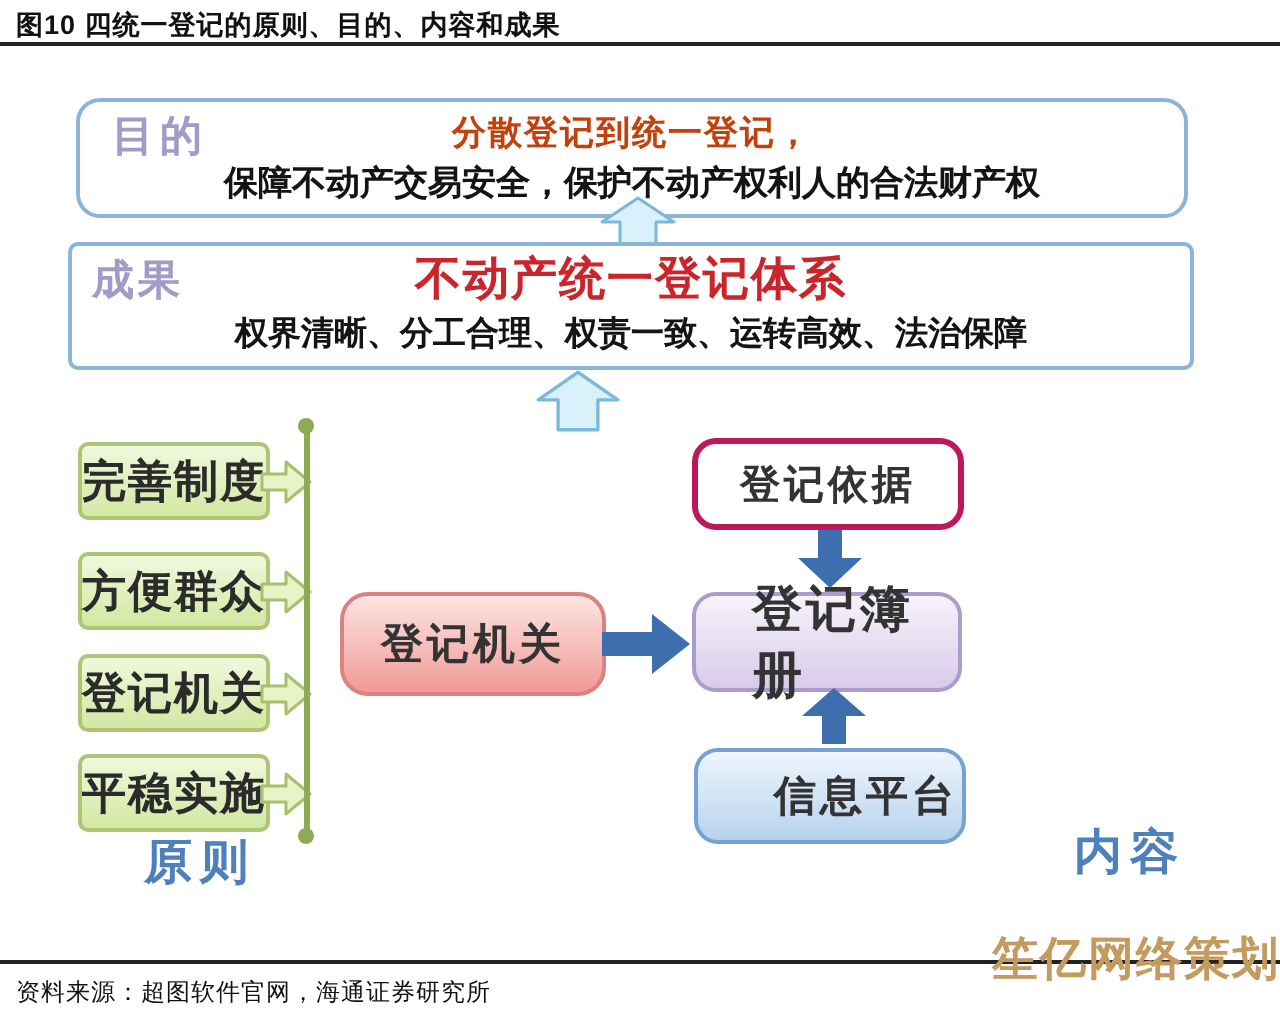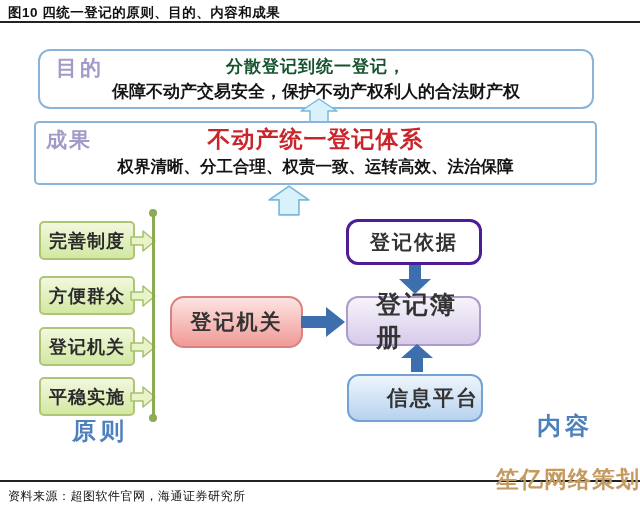--- a/index.html
+++ b/index.html
@@ -26,32 +26,32 @@
   .big-box {
     background: #fff;
     border: 2px solid #8ab4d8;
   }
   .purpose-box { left: 38px; top: 49px; width: 556px; height: 60px; border-radius: 12px; }
   .achieve-box { left: 34px; top: 121px; width: 563px; height: 64px; border-radius: 5px; }
 
   .tag-label {
     font-size: 21px; font-weight: bold; color: #a49ac8; letter-spacing: 3px; white-space: nowrap;
   }
-  .purpose-line1 { left: 0; top: 4px;  width: 100%; text-align: center; font-size: 17px; font-weight: bold; color: #14532d; letter-spacing: 1px; }
+  .purpose-line1 { left: 0; top: 4px;  width: 100%; text-align: center; font-size: 17px; font-weight: bold; color: #c2410c; letter-spacing: 1px; }
   .purpose-line2 { left: 0; top: 29px; width: 100%; text-align: center; font-size: 17px; font-weight: bold; color: #141414; }
   .achieve-heading  { left: 0; top: 1px;  width: 100%; text-align: center; font-size: 23px;   font-weight: bold; color: #c9252b; letter-spacing: 1px; }
   .achieve-subtitle { left: 0; top: 33px; width: 100%; text-align: center; font-size: 16.5px; font-weight: bold; color: #141414; }
 
   
   .p-box {
     left: 39px; width: 96px; height: 39px;
     border: 2px solid #aec575; border-radius: 5px;
     background: linear-gradient(#f1f8dd, #d2e8a2);
     display: flex; align-items: center; justify-content: center;
-    font-size: 18px; font-weight: bold; color: #2b2b2b; letter-spacing: 1px;
+    font-size: 22px; font-weight: bold; color: #2b2b2b; letter-spacing: 1px;
   }
   .v-line { left: 152px; top: 213px; width: 3px; height: 205px; background: #8cab52; }
   .dot { width: 8px; height: 8px; border-radius: 50%; background: #8cab52; }
 
   .section-label {
     font-size: 24px; font-weight: bold; color: #4d80bd; letter-spacing: 4px; white-space: nowrap;
   }
 
   
   .node {
@@ -66,21 +66,21 @@
   }
   .book-box {
     left: 346px; top: 296px; width: 135px; height: 50px;
     border: 2px solid #ac9ccd; border-radius: 12px;
     background: linear-gradient(#f7f3fb, #d7cbea);
     font-size: 25px;
     padding-left: 28px;
   }
   .basis-box {
     left: 346px; top: 219px; width: 136px; height: 46px;
-    border: 3px solid #4c1d95; border-radius: 12px;
+    border: 3px solid #be185d; border-radius: 12px;
     background: #ffffff;
     font-size: 20px;
   }
   .platform-box {
     left: 347px; top: 374px; width: 136px; height: 48px;
     border: 2px solid #74a2d3; border-radius: 12px;
     background: linear-gradient(#eef5fc, #b7d2ee);
     font-size: 21px;
     padding-left: 36px;
   }

